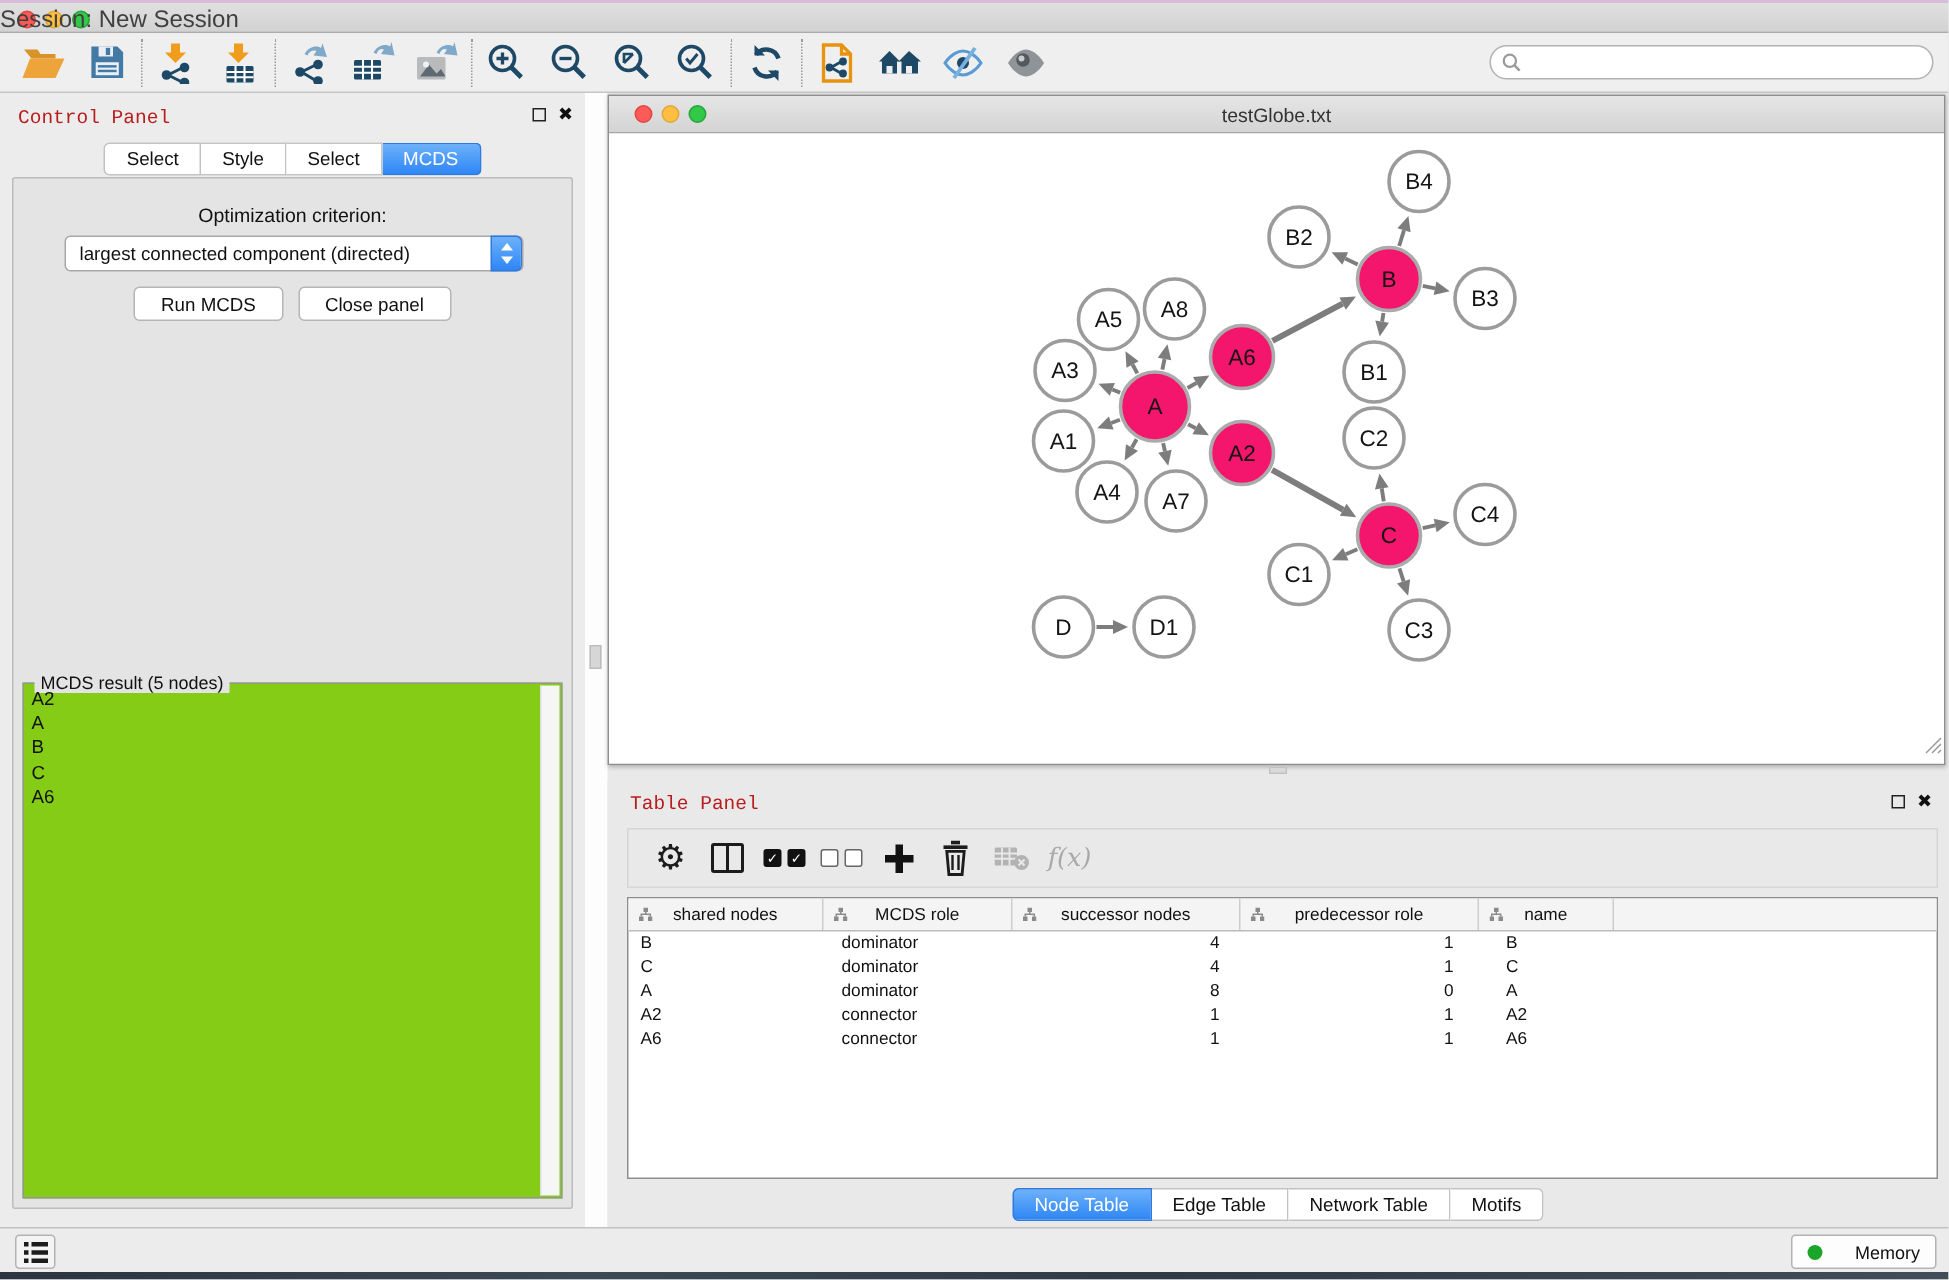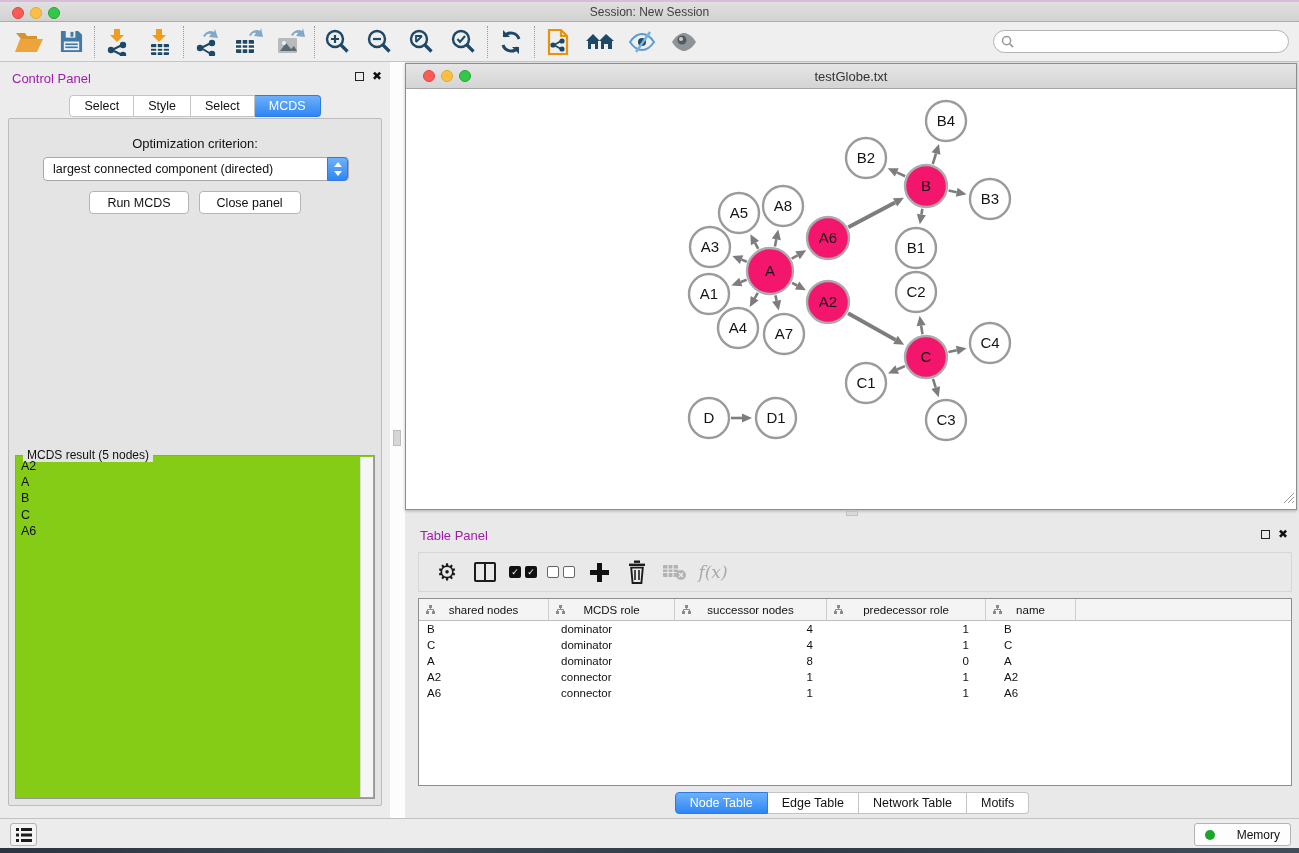--- a/index.html
+++ b/index.html
@@ -4,22 +4,22 @@
 <style>
   * { margin:0; padding:0; box-sizing:border-box; }
   html,body { width:1299px; height:853px; overflow:hidden; }
   body { font-family:"Liberation Sans", sans-serif; background:#ececec; position:relative; }
   #app { position:absolute; inset:0; width:1299px; height:853px; background:#ececec; }
 
   
   .top-accent { position:absolute; left:0; top:0; width:100%; height:2px; background:#d9bcd9; }
   .titlebar { position:absolute; left:0; top:2px; width:100%; height:20px;
     background:linear-gradient(#e0e0e0,#d2d2d2); border-bottom:1px solid #ababab; }
-  .titlebar .title { position:absolute; left:0; right:0; top:3px; text-align:center;
-    font-size:12px; color:#404040; }
+  .titlebar .title { position:absolute; left:0; right:0; top:3px; text-align:left;
+    font-size:16px; color:#404040; }
   .tl { position:absolute; width:12px; height:12px; border-radius:50%; top:5px; }
   .tl.red { background:#fc5b57; border:1px solid #e2443f; }
   .tl.yel { background:#fdbe41; border:1px solid #e0a933; }
   .tl.green { background:#34c84a; border:1px solid #23a435; }
 
   .toolbar { position:absolute; left:0; top:22px; width:100%; height:40px;
     background:#efefef; border-bottom:1px solid #c6c6c6; display:flex; align-items:center; }
   .tb-group { display:flex; align-items:center; height:100%; }
   .tb-btn { width:42px; height:34px; display:flex; align-items:center; justify-content:center; cursor:default; }
   .tb-sep { width:1px; height:32px; border-left:1px dotted #9a9a9a; margin:0 2px; }
@@ -29,21 +29,21 @@
   .search-wrap input { border:none; outline:none; flex:1; font-size:12px; background:transparent; margin-left:4px; height:18px; }
 
   
   .main { position:absolute; left:0; top:62px; width:1299px; height:756px; }
   .right-bg { position:absolute; left:390px; top:0; width:909px; height:756px; background:#e9e9e9; }
   .split-strip { position:absolute; left:390px; top:0; width:15px; height:756px; background:#fdfdfd; }
   .split-handle { position:absolute; left:393px; top:368px; width:8px; height:16px; background:#d6d6d6; border:1px solid #bdbdbd; }
 
   
   .cpanel { position:absolute; left:0; top:0; width:390px; height:756px; background:#ececec; }
-  .panel-title { font-size:13px; color:#a21caf; }
+  .panel-title { font-size:13px; color:#b91c1c;font-family:Liberation Mono, monospace; }
   .cpanel .panel-head { position:absolute; left:12px; top:9px; }
   .win-btns { position:absolute; display:flex; align-items:center; gap:8px; }
   .cpanel .win-btns { right:8px; top:9px; }
   .float-box { width:9px; height:9px; border:1.6px solid #222; display:inline-block; }
   .close-x { font-family:"DejaVu Sans", sans-serif; font-size:12px; font-weight:bold; color:#111; line-height:11px; }
 
   .cp-tabs { position:absolute; left:0; top:33px; width:390px; display:flex; justify-content:center; }
   .tabgroup { display:flex; }
   .tabgroup .tab { height:22px; padding:0 14px; background:#fff; border:1px solid #c3c3c3; border-left:none;
     font-size:12.5px; color:#111; display:flex; align-items:center; }

